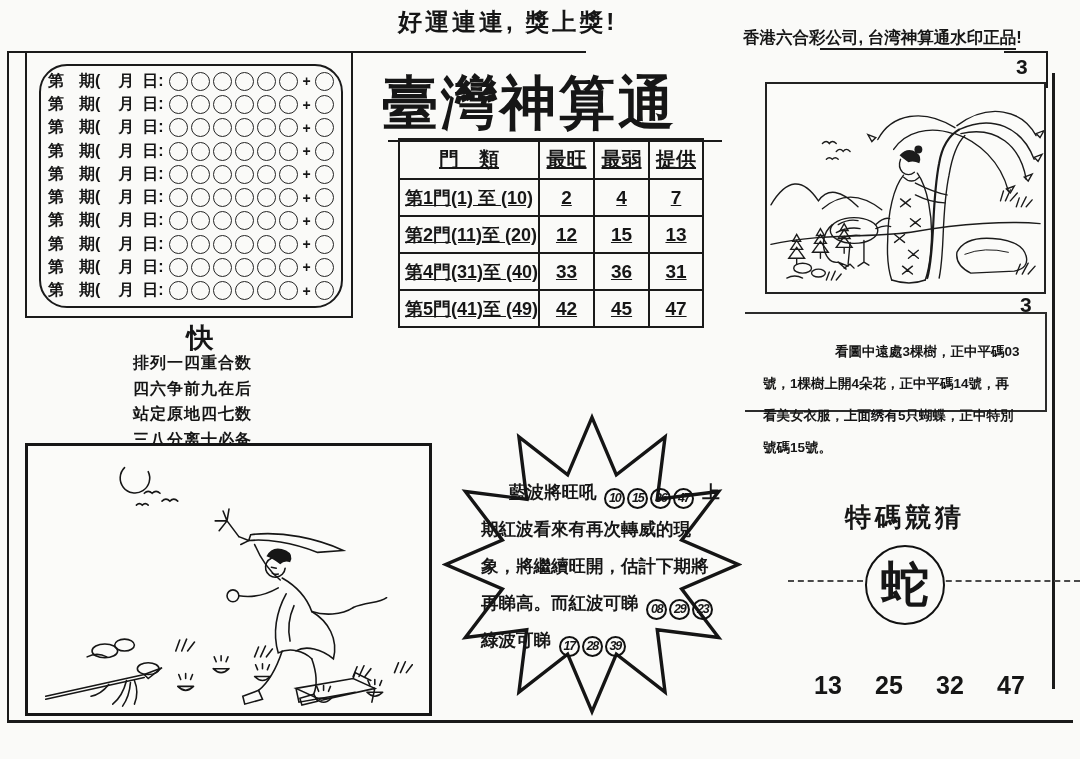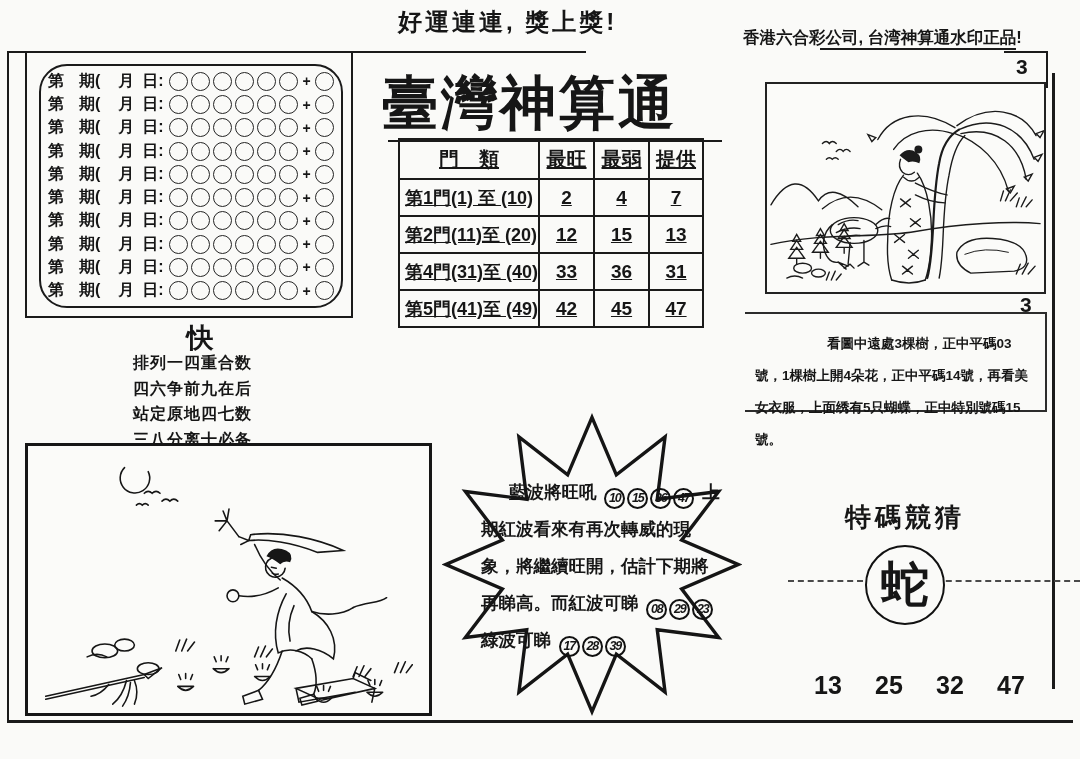--- a/index.html
+++ b/index.html
@@ -52,21 +52,21 @@
   .gate-table td,.gate-table th{border:2px solid #1a1a1a;padding:0;}
   .gate-table th{height:38px;font-size:20px;font-weight:bold;}
   .gate-table td{height:35px;text-align:center;font-size:19px;font-weight:bold;}
   .gate-table td.cat{text-align:left;padding-left:5px;font-size:18px;white-space:nowrap;}
 
   
   .pic-box{left:765px;top:82px;width:281px;height:212px;border:2px solid #222;box-sizing:border-box;background:#fbfbf9;}
   .note-box{left:745px;top:312px;width:302px;height:100px;box-sizing:border-box;
     border-top:2px solid #2c2c2c;border-right:2px solid #2c2c2c;border-bottom:2px solid #2c2c2c;
     padding:6px 8px 0 2px;font-size:13.5px;font-weight:bold;line-height:32px;}
-  .note-box p{margin:8px;text-indent:72px;}
+  .note-box p{margin:16px;text-indent:72px;}
 
   
   .warrior-box{left:25px;top:443px;width:407px;height:273px;border:3px solid #161616;box-sizing:border-box;background:#fbfbf9;}
 
   
   .burst{left:442px;top:411px;width:300px;height:307px;}
   .burst-text{left:481px;top:474px;width:240px;font-size:17.5px;font-weight:bold;line-height:37px;text-indent:28px;}
   .cgroup{white-space:nowrap;margin:0 2px;font-style:italic;}
   .cnum{display:inline-flex;width:21px;height:21px;border:2px solid #111;border-radius:50%;
     align-items:center;justify-content:center;font-size:12.5px;font-weight:bold;

